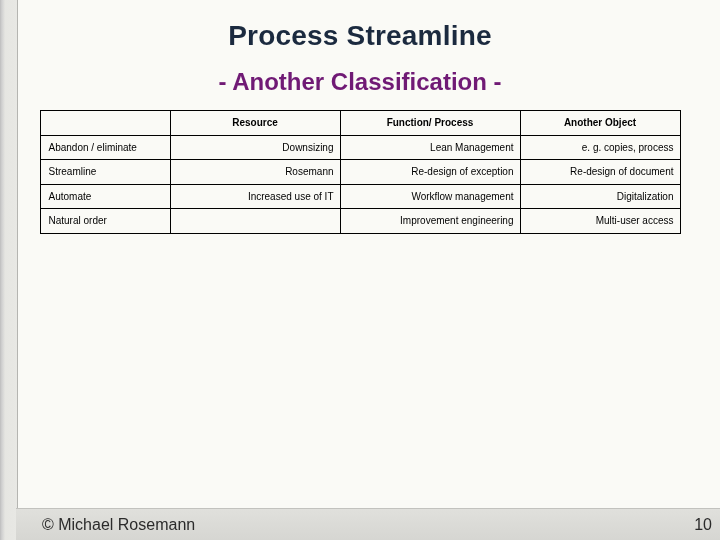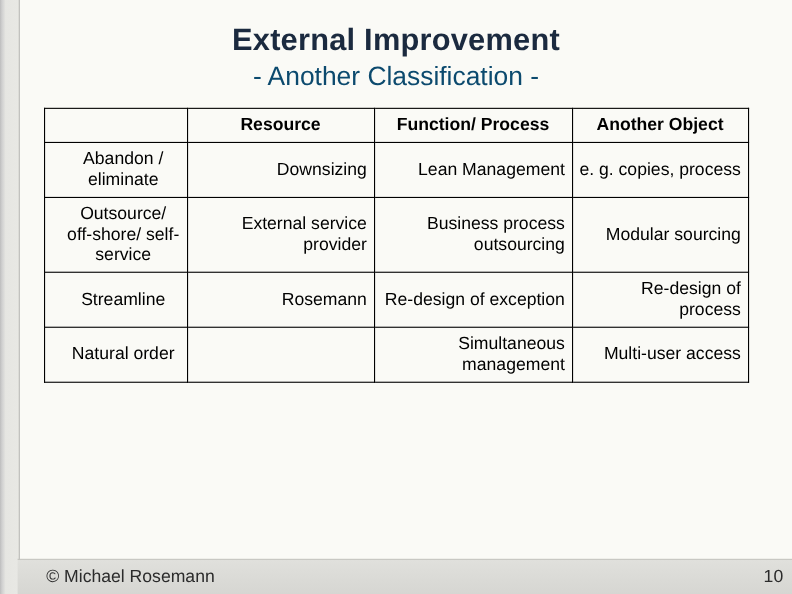--- a/index.html
+++ b/index.html
@@ -41,65 +41,65 @@
       text-align: center;
       color: #1b2a3f;
       margin-bottom: 14px;
     }
     .title-main {
       font-size: 28px;
       font-weight: 700;
       letter-spacing: 0.2px;
     }
     .title-sub {
-      margin-top: 4px;
+      margin-top: 16px;
       font-size: 24px;
-      font-weight: 400;
-      color: #0c4a6e;
+      font-weight: 700;
+      color: #701a75;
     }
 
     .tbl {
       border-collapse: collapse;
       margin: 0 auto;
       width: 640px;
       table-layout: fixed;
     }
     .tbl th, .tbl td {
       border: 1.5px solid #000;
       padding: 6px 6px;
       vertical-align: middle;
-      font-size: 16px;
+      font-size: 10px;
       line-height: 1.15;
     }
     .tbl th {
       font-weight: 700;
       text-align: center;
     }
     .tbl td:first-child {
-      text-align: center;
-      padding-left: 20px;
+      text-align: left;
+      padding-left: 8px;
     }
     .tbl td:not(:first-child) {
       text-align: right;
     }
     .tbl col.c0 { width: 130px; }
     .tbl col.c1 { width: 170px; }
     .tbl col.c2 { width: 180px; }
     .tbl col.c3 { width: 160px; }
     .corner { border: 1.5px solid #000; }
     .corner-inner { visibility: hidden; }
   </style>
 </head>
 <body>
 
 <div class="slide">
   <div class="left-strip"></div>
 
   <div class="title-block">
-    <div class="title-main">External Improvement</div>
+    <div class="title-main">Process Streamline</div>
     <div class="title-sub">- Another Classification -</div>
   </div>
 
   <table class="tbl">
     <colgroup>
       <col class="c0">
         <col class="c1">
         <col class="c2">
         <col class="c3">
     </colgroup>
@@ -112,35 +112,35 @@
       </tr>
     </thead>
     <tbody>
       <tr>
         <td>Abandon / eliminate</td>
         <td>Downsizing</td>
         <td>Lean Management</td>
         <td>e. g. copies, process</td>
       </tr>
       <tr>
-        <td>Outsource/ off-shore/ self-service</td>
-        <td>External service provider</td>
-        <td>Business process outsourcing</td>
-        <td>Modular sourcing</td>
-      </tr>
-      <tr>
         <td>Streamline</td>
         <td>Rosemann</td>
         <td>Re-design of exception</td>
-        <td>Re-design of process</td>
+        <td>Re-design of document</td>
+      </tr>
+      <tr>
+        <td>Automate</td>
+        <td>Increased use of IT</td>
+        <td>Workflow management</td>
+        <td>Digitalization</td>
       </tr>
       <tr>
         <td>Natural order</td>
         <td></td>
-        <td>Simultaneous management</td>
+        <td>Improvement engineering</td>
         <td>Multi-user access</td>
       </tr>
     </tbody>
   </table>
 
   <div class="bottom-strip">
     <span>© Michael Rosemann</span>
     <span>10</span>
   </div>
 </div>

